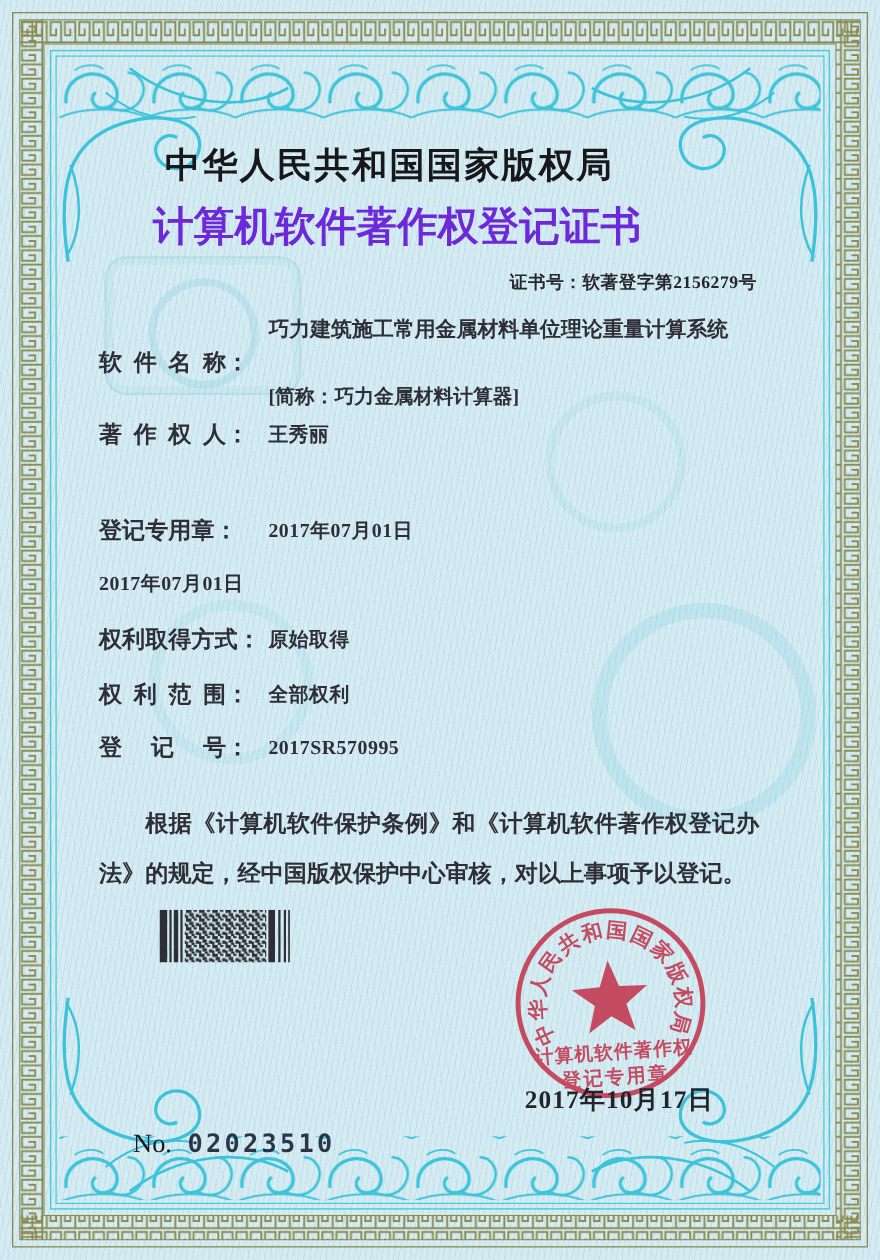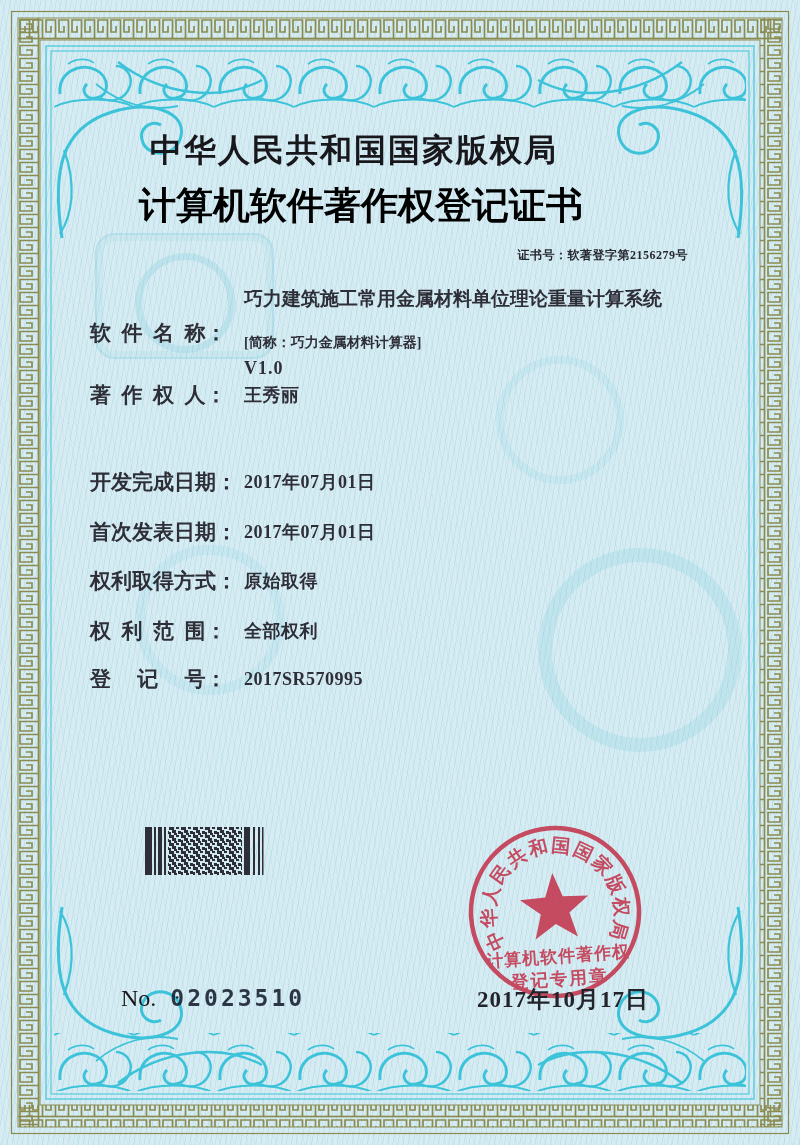--- a/index.html
+++ b/index.html
@@ -21,46 +21,46 @@
   .watermark:after{
     content:"";position:absolute;left:38px;top:18px;width:86px;height:86px;
     border:7px solid rgba(110,195,215,.22);border-radius:50%;
   }
   .authority{
     position:absolute;top:129px;left:0;right:92px;text-align:center;
     font-size:32px;font-weight:bold;color:#17171c;letter-spacing:2px;margin:0;
   }
   .cert-title{
     position:absolute;top:181px;left:0;right:78px;text-align:center;
-    font-size:37px;font-weight:bold;color:#000000;letter-spacing:0px;margin:0;
+    font-size:37px;font-weight:bold;color:#6d28d9;letter-spacing:0px;margin:0;
   }
   .cert-no{
     position:absolute;top:247px;right:112px;
-    font-size:12px;font-weight:bold;color:#26262e;letter-spacing:.5px;
+    font-size:16px;font-weight:bold;color:#26262e;letter-spacing:.5px;
   }
   .row{position:absolute;left:90px;display:flex;align-items:center;}
   .lbl{display:inline-block;width:154px;white-space:pre;font-size:21px;font-weight:bold;color:#2e2e38;}
   .val{font-size:18px;font-weight:bold;color:#2e2e38;letter-spacing:.5px;}
-  .name-lines{display:flex;flex-direction:column;}
+  .name-lines{display:flex;flex-direction:column;gap:24px;}
   .name-lines .l1{font-size:19px;font-weight:bold;color:#2e2e38;}
-  .name-lines .l2{font-size:14px;font-weight:bold;color:#2e2e38;margin-top:22px;}
+  .name-lines .l2{font-size:18px;font-weight:bold;color:#2e2e38;margin-top:12px;}
   .name-lines .l3{font-size:18px;font-weight:bold;color:#2e2e38;margin-top:6px;letter-spacing:1px;}
   .statement{
     position:absolute;left:90px;top:726px;width:600px;margin:0;
     font-size:21px;font-weight:bold;color:#2e2e38;line-height:2.18;
     text-indent:2em;text-align:justify;
   }
   svg.barcode{position:absolute;left:145px;top:827px;}
   svg.seal{position:absolute;left:445px;top:812px;}
   .issue-date{
     position:absolute;left:458px;top:984px;width:210px;text-align:center;
     font-size:23px;font-weight:bold;color:#23232b;letter-spacing:1px;
   }
   .serial{position:absolute;left:121px;top:985px;display:flex;align-items:baseline;}
-  .serial .prefix{font-size:24px;color:#17171c;margin-right:14px;}
+  .serial .prefix{font-size:24px;color:#17171c;margin-right:14px;margin-top:42px;}
   .serial .number{
     font-family:"DejaVu Sans Mono","Liberation Mono",monospace;
     font-size:23px;color:#0f172a;letter-spacing:3px;font-weight:bold;opacity:.85;
   }
 </style>
 </head>
 <body>
 
 <div class="page">
 
@@ -142,54 +142,53 @@
 
   <div class="cert-no">
     <span>证书号：</span><span>软著登字第2156279号</span>
   </div>
 
   <div class="row" style="top:286px">
     <span class="lbl">软  件  名  称：</span>
     <span class="name-lines">
       <span class="l1">巧力建筑施工常用金属材料单位理论重量计算系统</span>
       <span class="l2">[简称：巧力金属材料计算器]</span>
-      <span class="l3">V1.0</span>
     </span>
   </div>
 
   <div class="row" style="top:381px">
     <span class="lbl">著  作  权  人：</span>
     <span class="val">王秀丽</span>
   </div>
 
   <div class="row" style="top:468px">
-    <span class="lbl">开发完成日期：</span>
+    <span class="lbl">登记专用章：</span>
     <span class="val">2017年07月01日</span>
   </div>
 
   <div class="row" style="top:518px">
-    <span class="lbl">首次发表日期：</span>
     <span class="val">2017年07月01日</span>
   </div>
 
   <div class="row" style="top:617px">
     <span class="lbl">权  利  范  围：</span>
     <span class="val">全部权利</span>
   </div>
 
   <div class="row" style="top:567px">
     <span class="lbl">权利取得方式：</span>
     <span class="val">原始取得</span>
   </div>
 
   <div class="row" style="top:665px">
     <span class="lbl">登     记     号：</span>
     <span class="val">2017SR570995</span>
   </div>
 
+  <p class="statement">根据《计算机软件保护条例》和《计算机软件著作权登记办法》的规定，经中国版权保护中心审核，对以上事项予以登记。</p>
 
   <svg class="barcode" width="122" height="48" viewBox="0 0 122 48" aria-hidden="true">
     <g fill="#2e2e38">
       <rect x="0" y="0" width="7" height="48"></rect>
       <rect x="9" y="0" width="2" height="48"></rect>
       <rect x="13" y="0" width="4" height="48"></rect>
       <rect x="19" y="0" width="2" height="48"></rect>
     </g>
     <rect x="23" y="0" width="74" height="48" fill="url(#bcm)"></rect>
     <g fill="#2e2e38">

